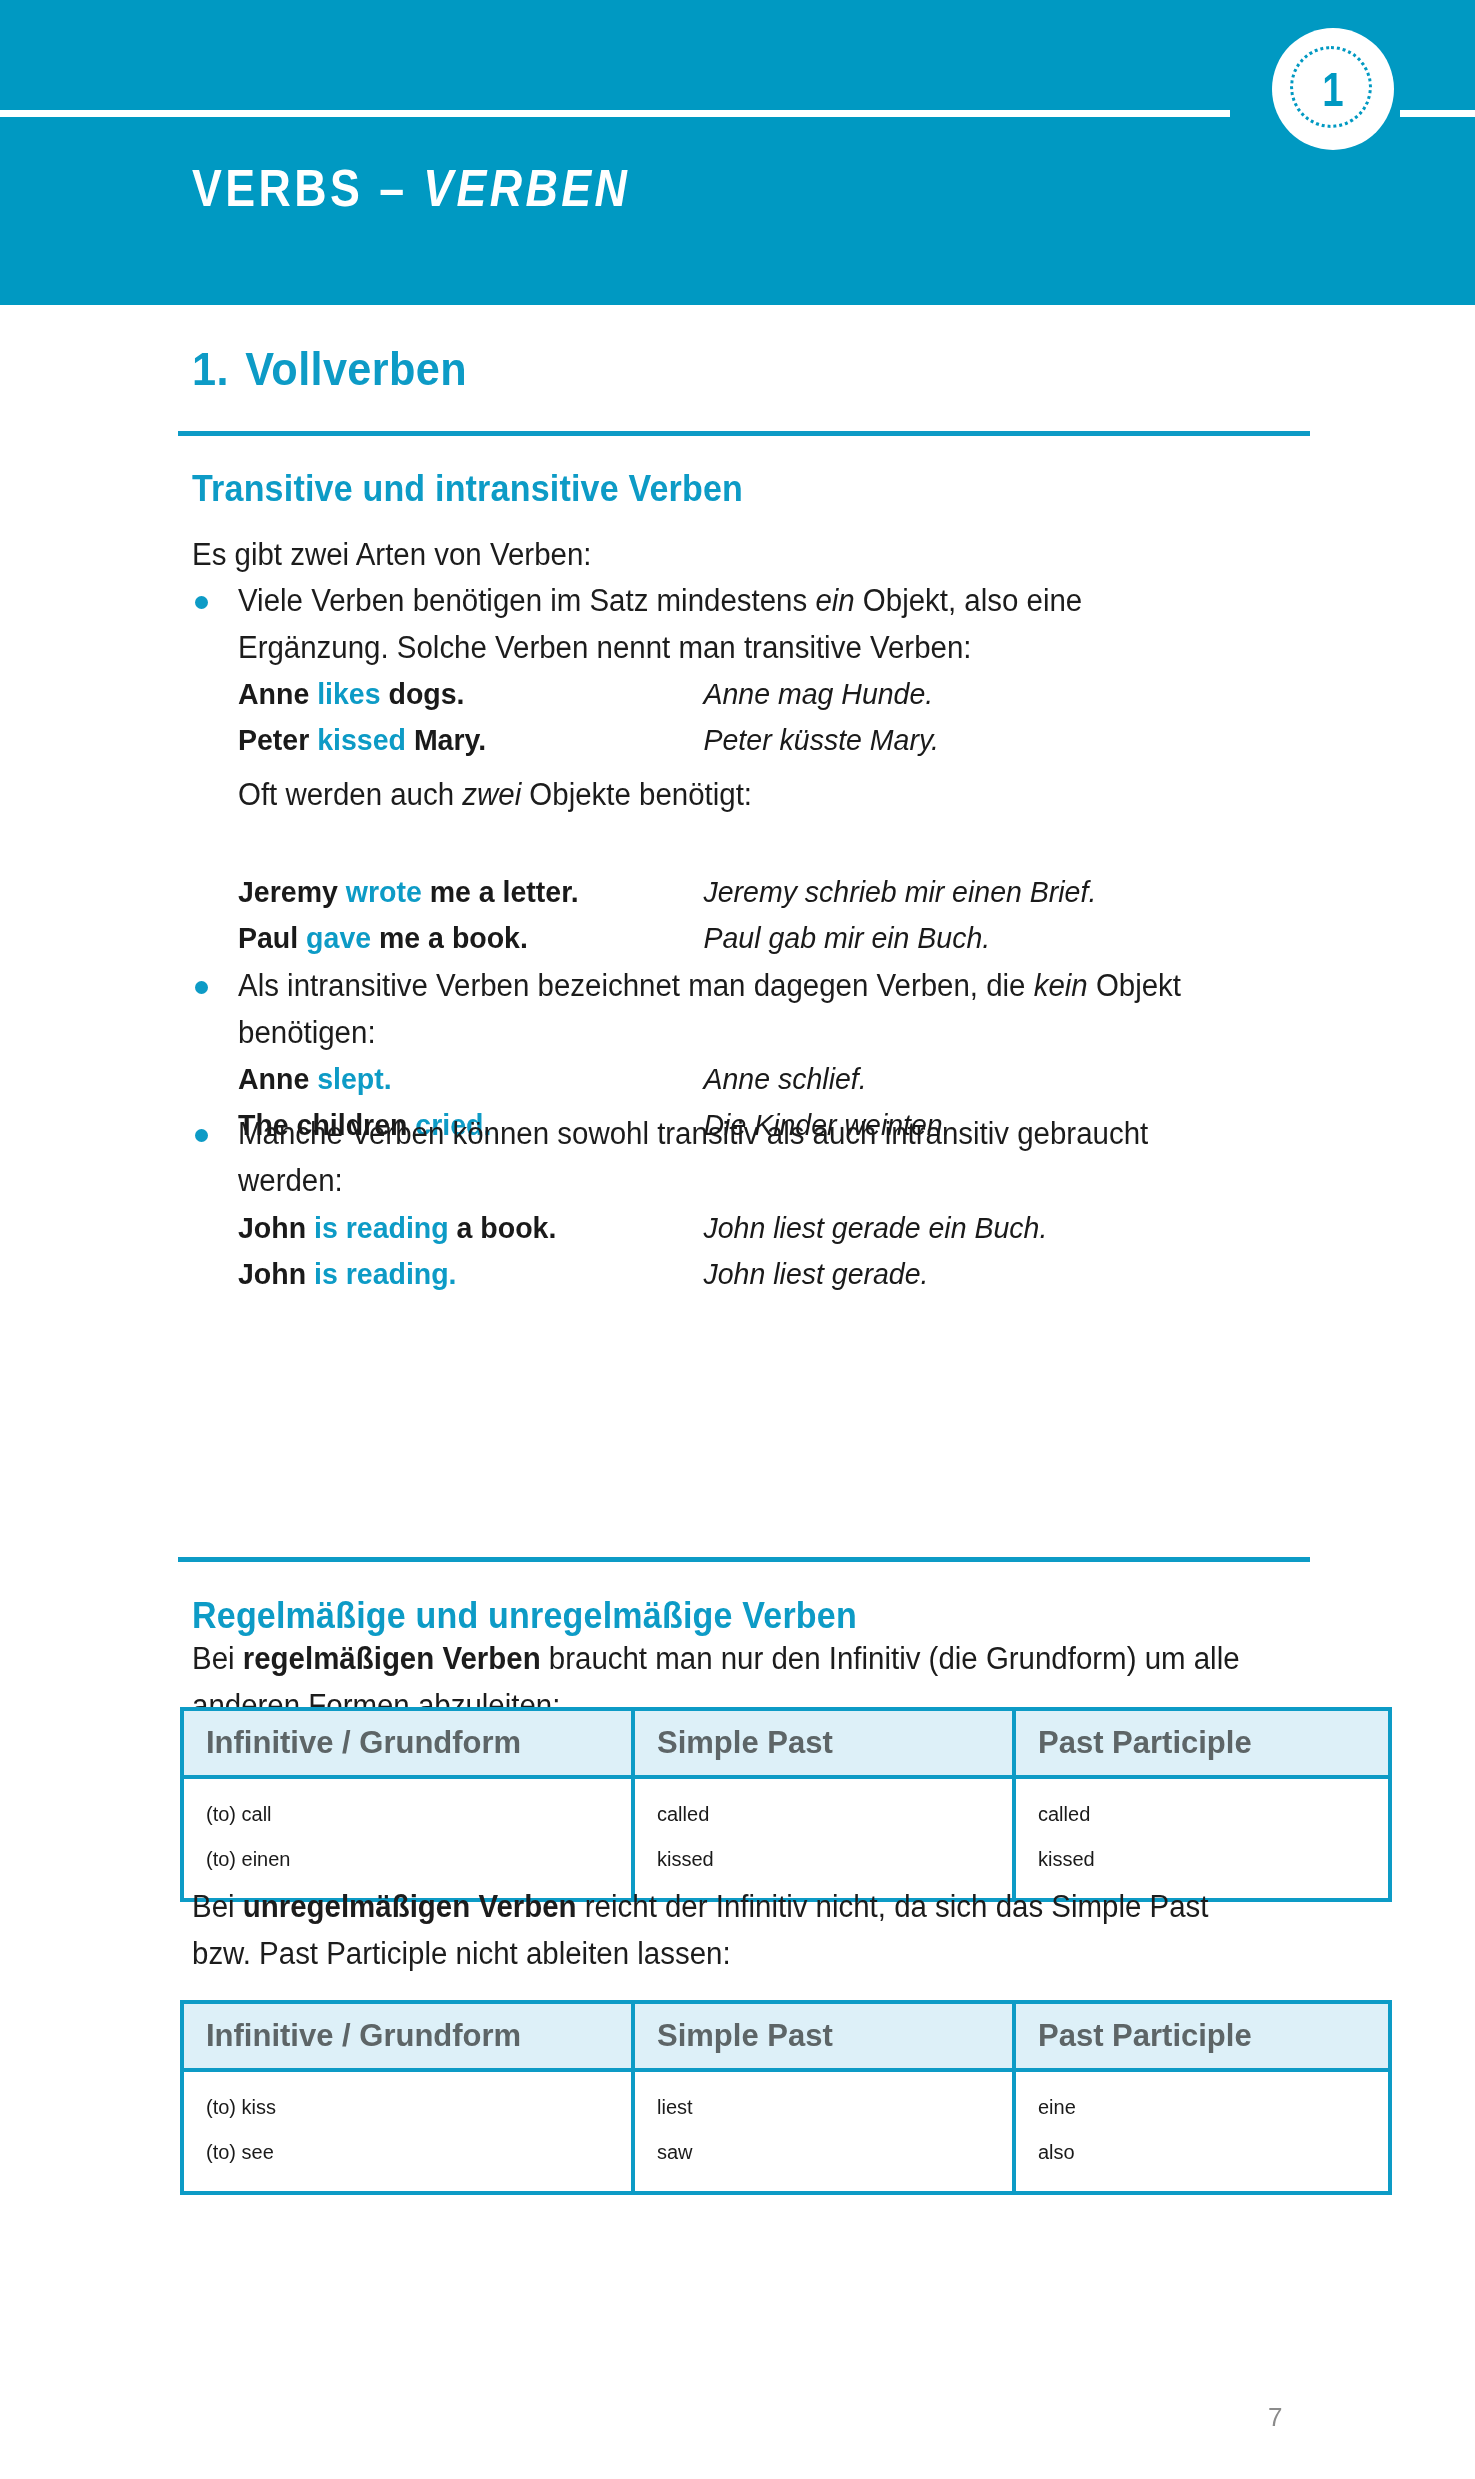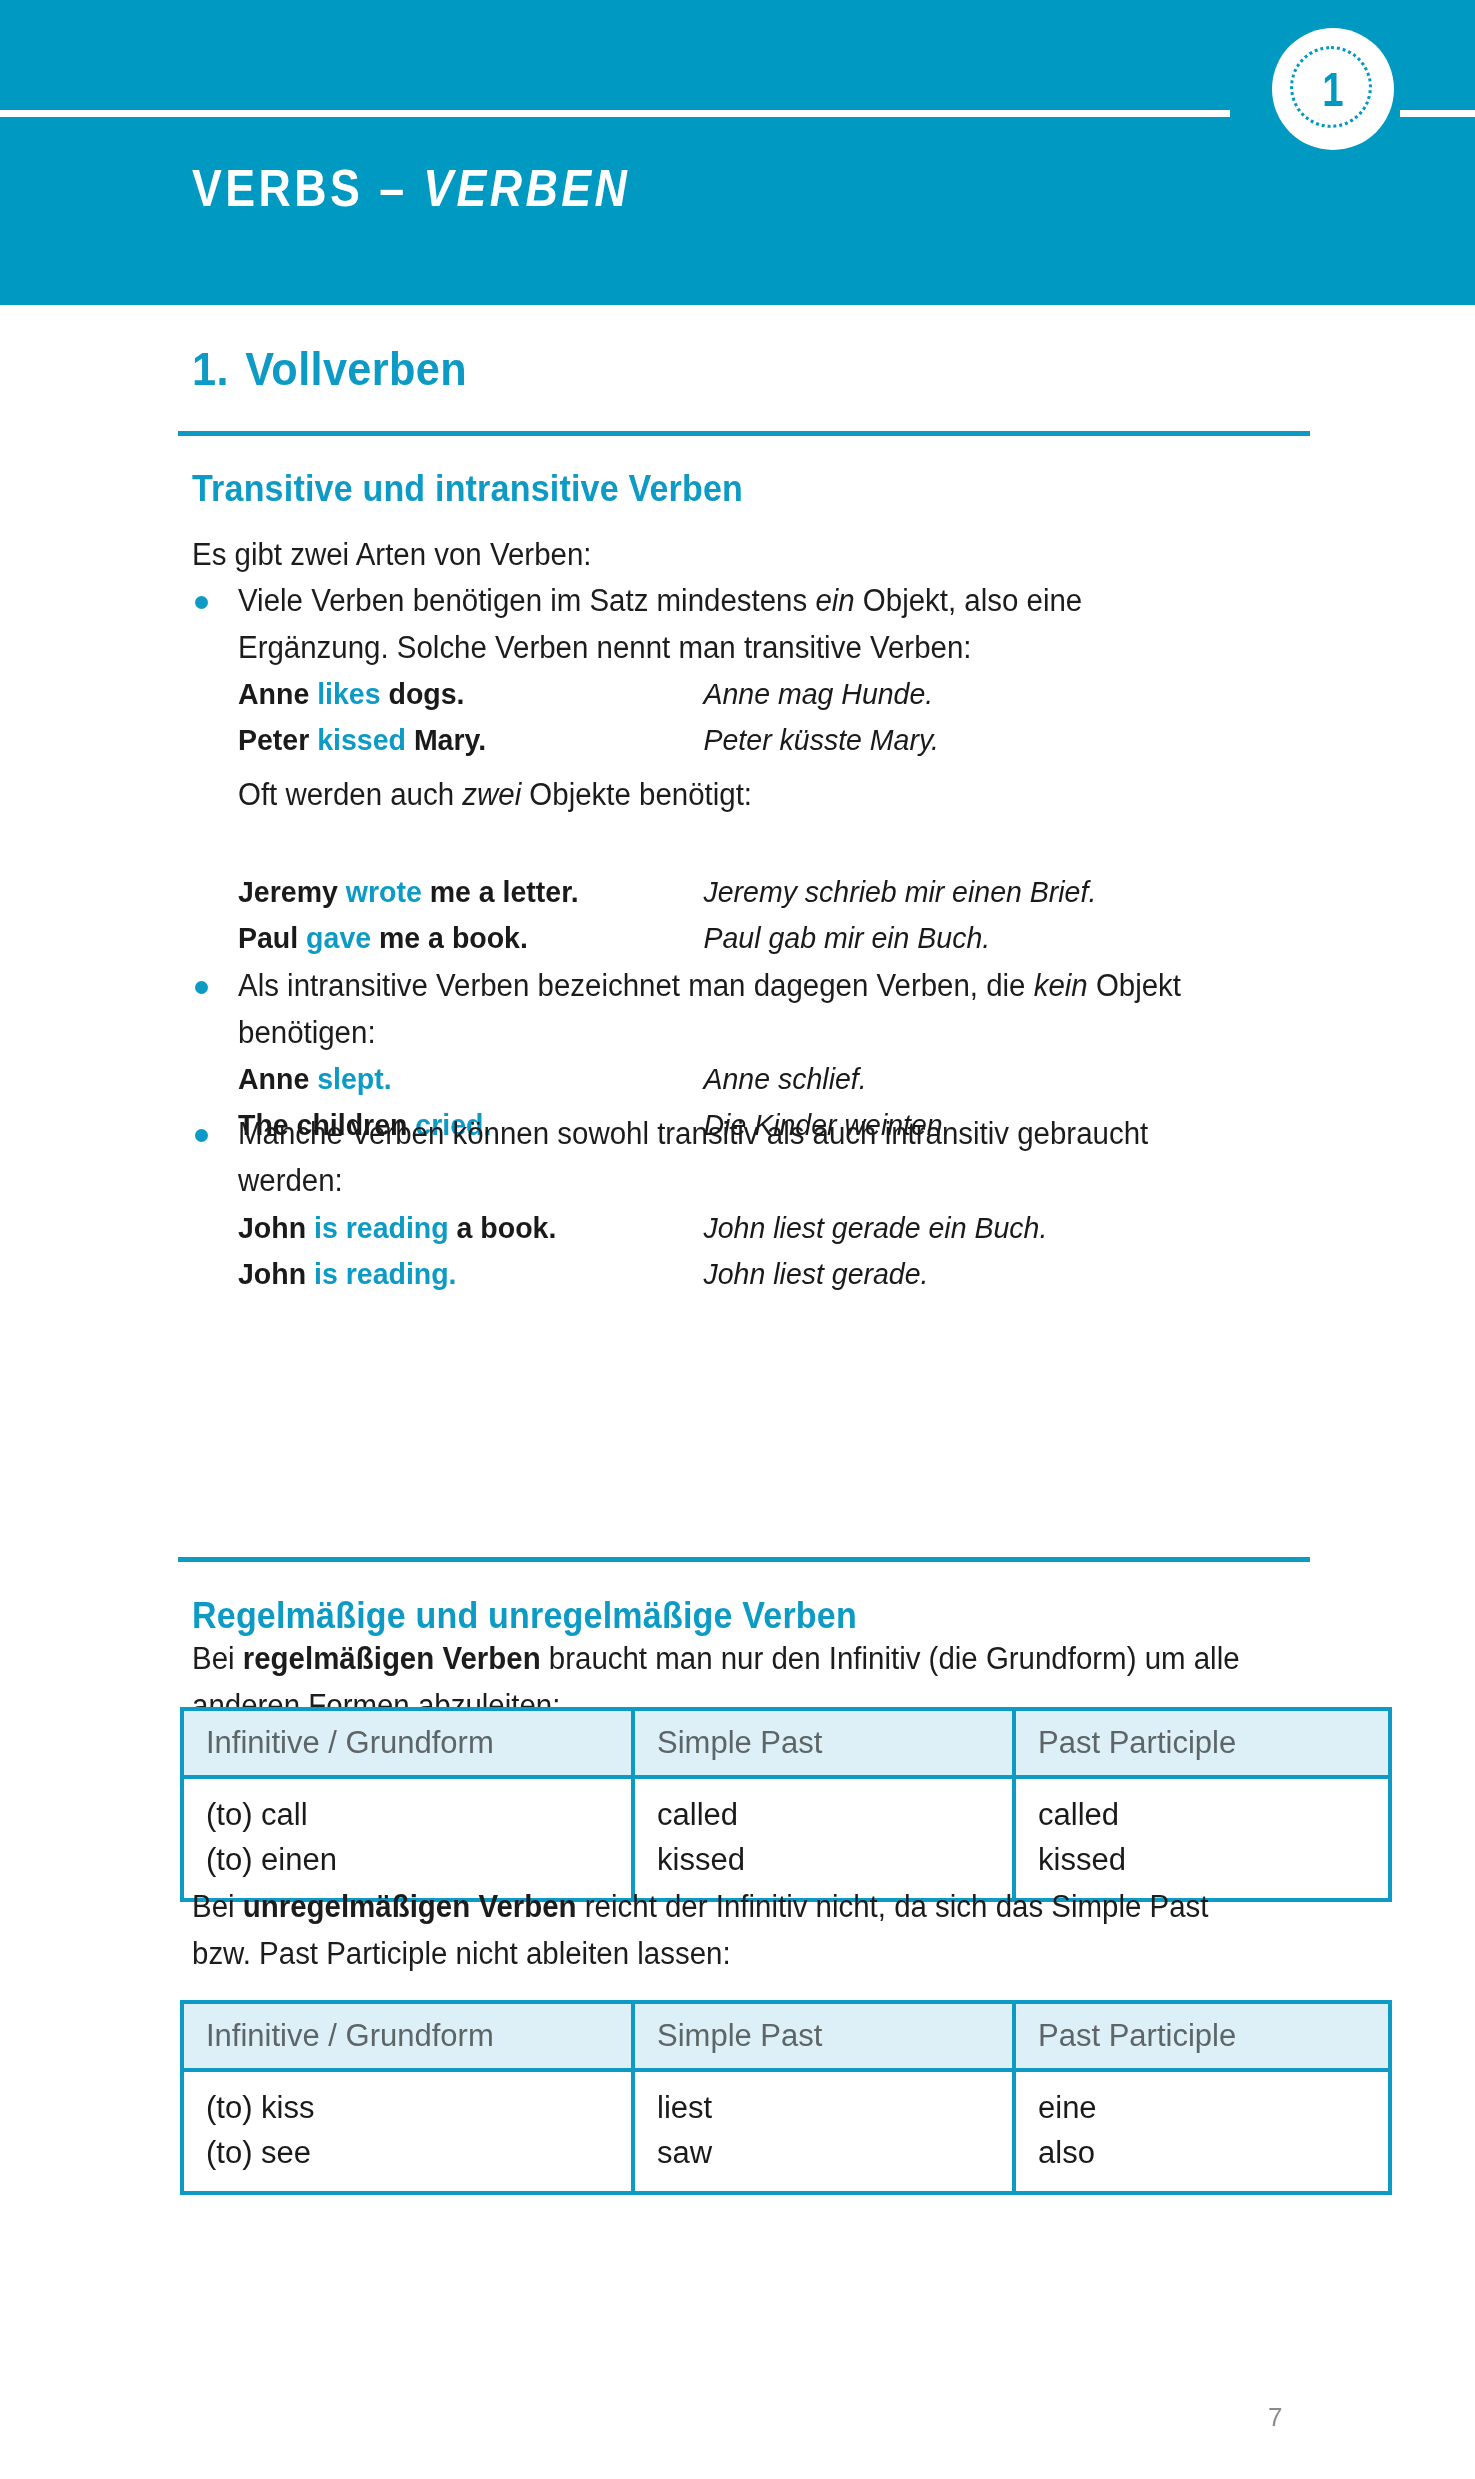--- a/index.html
+++ b/index.html
@@ -213,29 +213,29 @@
   }
   .vtable th, .vtable td {
     border: 4px solid #0d9bc6;
     padding: 0;
     text-align: left;
     font-family: "Liberation Sans Narrow", "Liberation Sans", sans-serif;
   }
   .vtable th {
     background: #ddf0f8;
     color: #5d6567;
-    font-weight: normal;
+    font-weight: bold;
     font-size: 31px;
     height: 64px;
     padding-left: 22px;
   }
   .vtable td {
     background: #ffffff;
     color: #1a1a1a;
-    font-size: 31px;
+    font-size: 20px;
     line-height: 45px;
     padding: 13px 0 16px 22px;
     vertical-align: top;
   }
   .vtable .cellline { display: block; white-space: nowrap; }
   .col-a { width: 425px; }
   .col-b { width: 355px; }
   .col-c { width: 350px; }
 
   .table-1 { top: 1402px; }

